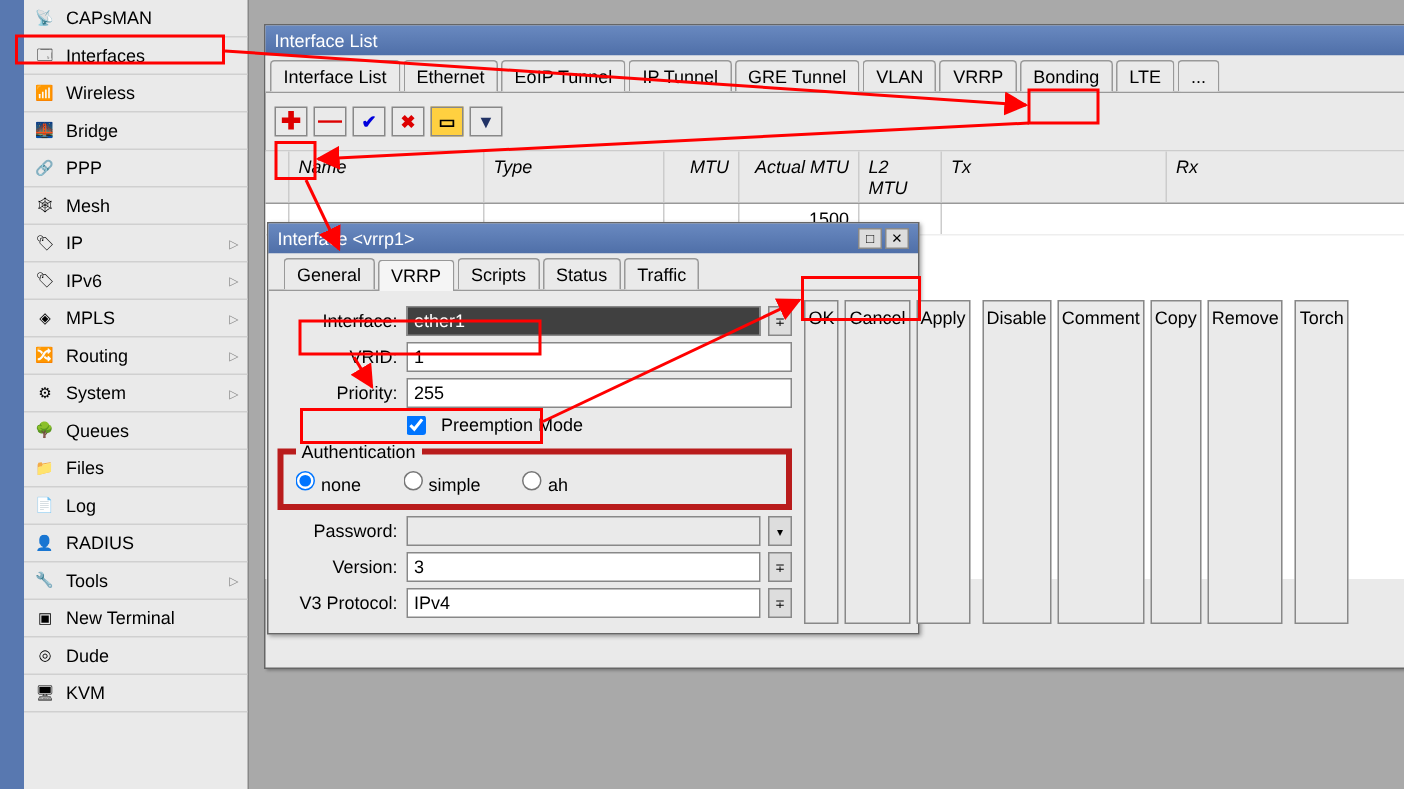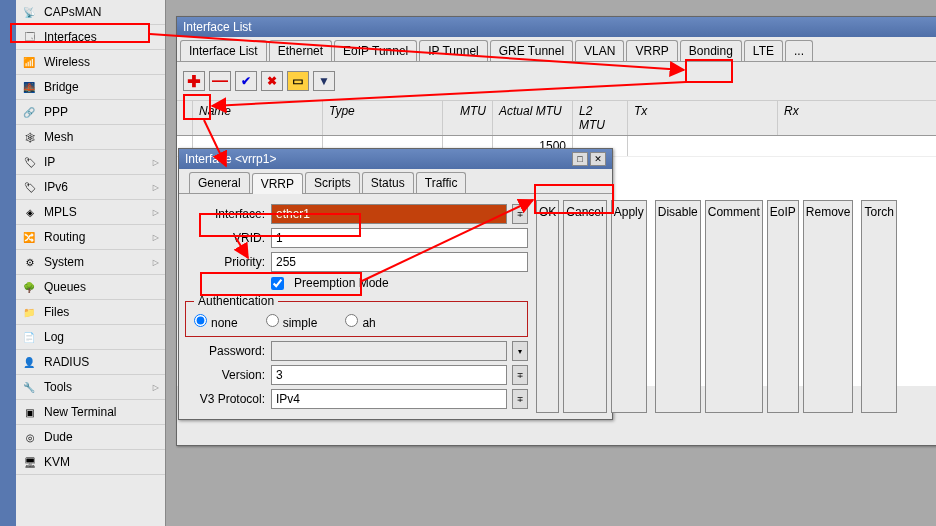--- a/index.html
+++ b/index.html
@@ -41,23 +41,23 @@
     
     .dialog { position:absolute; background:#eaeaea; border:1px solid #666; box-shadow:1px 1px 3px rgba(0,0,0,0.4); }
     .dialog-body { display:flex; padding:6px; gap:8px;}
     .form-area { flex:1; }
     .btn-col { display:flex; flex-direction:row; gap:4px; width:70px;}
     .dlg-btn { border:1px solid #888; background:#eaeaea; padding:4px 2px; text-align:center; cursor:pointer;}
 
     .form-row { display:flex; align-items:center; margin:4px 0; gap:6px; }
     .form-label { width:80px; text-align:right; }
     .form-input { flex:1; border:1px solid #888; background:#fff; padding:2px 4px; height:20px;}
-    .form-input.sel { background:#c2410c; color:#fff; }
+    .form-input.sel { background:#404040; color:#fff; }
     .dd { width:16px;height:20px;border:1px solid #888;background:#ddd;display:flex;align-items:center;justify-content:center;font-size:8px;cursor:pointer;margin-left:-1px;}
-    fieldset { border:1px solid #b91c1c; margin:4px 0; padding:4px 8px;}
+    fieldset { border:4px solid #b91c1c; margin:4px 0; padding:4px 8px;}
     legend { padding:0 4px; }
     .radio-row { display:flex; gap:28px; align-items:center; padding: 2px 0;}
     .chk { margin:0 4px 0 0;}
 
     .hl-red { position:absolute; border:2px solid #ff0000; pointer-events:none; z-index:50;}
     .arrow-svg { position:absolute; top:0;left:0;pointer-events:none;z-index:49;}
   </style>
 </head>
 <body>
 
@@ -175,21 +175,21 @@
         <div class="tool-btn tool-yellow">▭</div>
         <div class="tool-btn tool-filter">▼</div>
         <div class="spacer"></div>
         <div class="find-btn">Find</div>
       </div>
       <div class="grid-header">
         <div class="grid-col" style="width:16px;"></div>
         <div class="grid-col" style="width:130px;">Name</div>
         <div class="grid-col" style="width:120px;">Type</div>
         <div class="grid-col" style="width:50px;text-align:right;">MTU</div>
-        <div class="grid-col" style="width:80px;text-align:left;">Actual MTU</div>
+        <div class="grid-col" style="width:80px;text-align:right;">Actual MTU</div>
         <div class="grid-col" style="width:55px;">L2 MTU</div>
         <div class="grid-col" style="width:150px;">Tx</div>
         <div class="grid-col" style="flex:1;">Rx</div>
         <div class="grid-col" style="width:16px;background:#ccc;">▾</div>
       </div>
       <div class="grid-body">
         <div class="grid-row">
           <div class="grid-col" style="width:16px;"></div>
           <div class="grid-col" style="width:130px;"></div>
           <div class="grid-col" style="width:120px;"></div>
@@ -257,21 +257,21 @@
             <div class="dd">∓</div>
           </div>
         </div>
         <div class="btn-col">
           <div class="dlg-btn">OK</div>
           <div class="dlg-btn">Cancel</div>
           <div class="dlg-btn">Apply</div>
           <div style="height:6px;"></div>
           <div class="dlg-btn">Disable</div>
           <div class="dlg-btn">Comment</div>
-          <div class="dlg-btn">EoIP</div>
+          <div class="dlg-btn">Copy</div>
           <div class="dlg-btn">Remove</div>
           <div style="height:6px;"></div>
           <div class="dlg-btn">Torch</div>
         </div>
       </div>
     </div>
 
   </div>
 </div>
 

